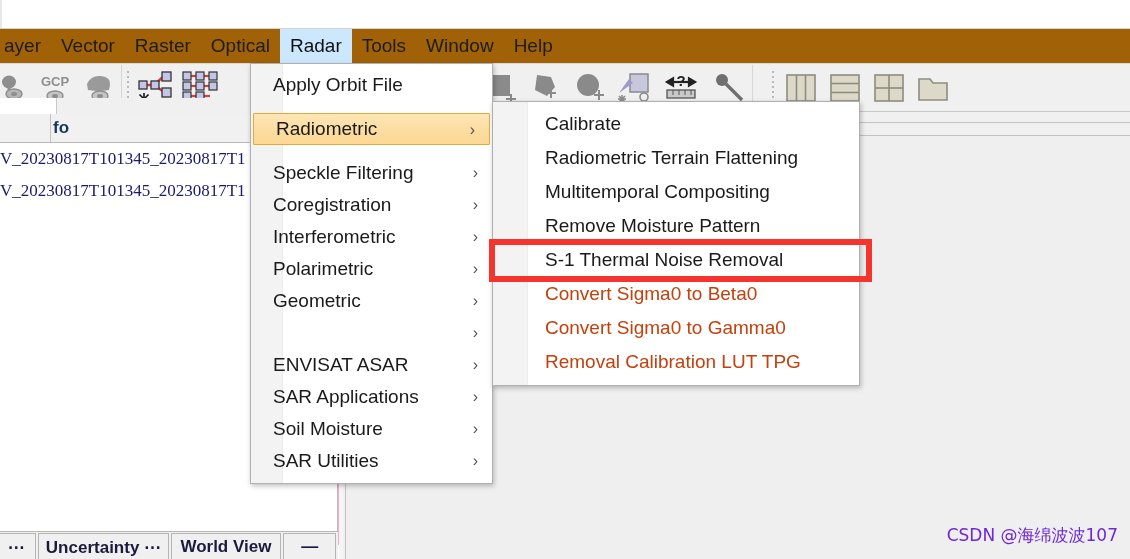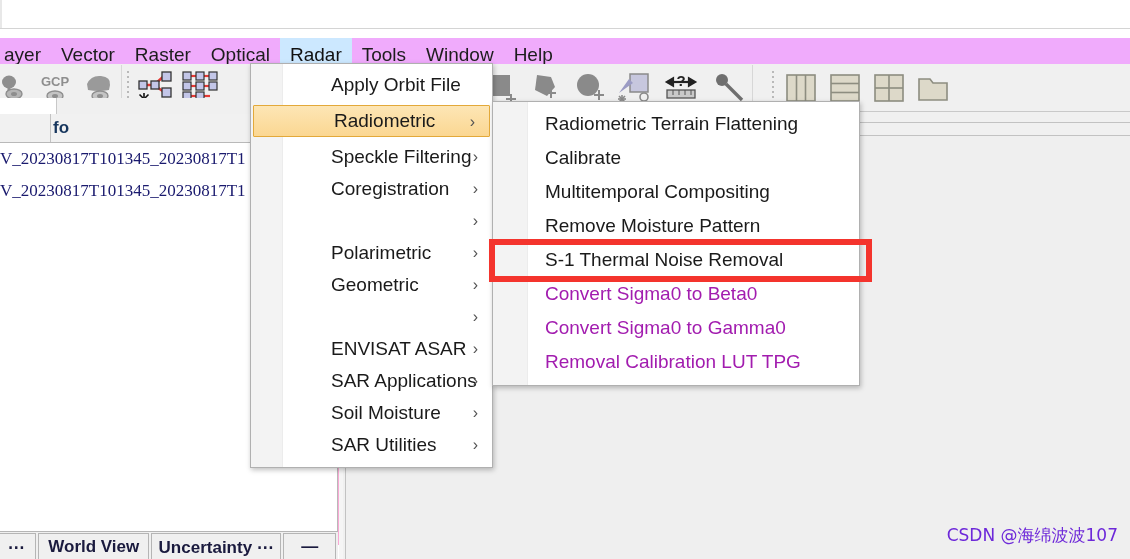--- a/index.html
+++ b/index.html
@@ -15,22 +15,22 @@
 
   
   .topstrip{
     position:absolute;left:0;top:0;width:1130px;height:28px;
     background:#ffffff;border-bottom:1px solid #d4d4d4;
   }
   .topstrip-lefty{position:absolute;left:0;top:0;width:2px;height:28px;background:#e8e8e8;}
 
   
   .menubar{
-    position:absolute;left:0;top:38px;width:1130px;height:34px;
-    background:#f0abfc;border-bottom:1px solid #d9d9d9;
+    position:absolute;left:0;top:29px;width:1130px;height:34px;
+    background:#a16207;border-bottom:1px solid #d9d9d9;
   }
   .menu-items{position:absolute;left:-6px;top:0;height:34px;display:flex;align-items:center;}
   .menu-item{
     height:34px;line-height:34px;padding:0 10px;
     font-size:19px;color:#1d1d1d;white-space:nowrap;cursor:default;
   }
   .menu-item.sel{background:#cce8ff;color:#111;}
 
   
   .toolbar{
@@ -96,30 +96,30 @@
 
   
   .menu{
     position:absolute;background:#ffffff;border:1px solid #b0b0b0;
     box-shadow:1px 2px 5px rgba(0,0,0,.25);
   }
   .menu .gutter{position:absolute;left:0;top:0;bottom:0;width:31px;background:#f3f3f3;
     border-right:1px solid #ececec;}
   .mi{
     position:relative;height:32px;display:flex;align-items:center;
-    font-size:19px;color:#1a1a1a;padding-left:80px;padding-right:12px;
+    font-size:19px;color:#1a1a1a;padding-left:22px;padding-right:12px;
     white-space:nowrap;z-index:2;
   }
   .mi .arw{position:absolute;right:14px;top:0;height:32px;display:flex;align-items:center;
     font-size:16px;color:#555;}
   .mi.hl{
     background:linear-gradient(to bottom,#fde6b5,#fbd792);
-    border:1px solid #e3a93a;margin:4px 2px;height:30px;border-radius:1px;
-  }
-  .mi.disabled{color:#a21caf;}
+    border:1px solid #e3a93a;margin:12px 2px;height:30px;border-radius:1px;
+  }
+  .mi.disabled{color:#c2410c;}
 
   #menu-radar{left:250px;top:63px;width:241px;padding:5px 0 6px 0;}
   #menu-radiometric{left:492px;top:101px;width:366px;padding:5px 0 6px 0;}
   #menu-radiometric .gutter{width:34px;}
   #menu-radiometric .mi{padding-left:52px;height:34px;}
 
   
   .redbox{
     position:absolute;left:489px;top:239px;width:383px;height:43px;
     border:6px solid #f4342d;box-sizing:border-box;z-index:50;pointer-events:none;
@@ -364,22 +364,22 @@
 
     <div class="lp-list">
       <div class="lp-row">V_20230817T101345_20230817T1</div>
       <div class="lp-row">V_20230817T101345_20230817T1</div>
     </div>
 
   </div>
 
   <div class="statusbar">
     <div class="st-tab" style="width:44px;margin-left:-4px;">⋯</div>
+    <div class="st-tab" style="width:146px;">Uncertainty ⋯</div>
     <div class="st-tab" style="width:124px;">World View</div>
-    <div class="st-tab" style="width:146px;">Uncertainty ⋯</div>
     <div class="st-tab" style="width:58px;">—</div>
   </div>
 
   <div class="mainarea">
     <div class="ma-topline1"></div>
     <div class="ma-topline2"></div>
     <div class="ma-leftedge"></div>
     <div class="ma-body"></div>
   </div>
 
@@ -395,20 +395,21 @@
     </div>
     <div class="mi">
       <span>Speckle Filtering</span>
       <span class="arw">›</span>
     </div>
     <div class="mi">
       <span>Coregistration</span>
       <span class="arw">›</span>
     </div>
     <div class="mi">
+      <span>Interferometric</span>
       <span class="arw">›</span>
     </div>
     <div class="mi">
       <span>Polarimetric</span>
       <span class="arw">›</span>
     </div>
     <div class="mi">
       <span>Geometric</span>
       <span class="arw">›</span>
     </div>
@@ -430,24 +431,24 @@
     <div class="mi">
       <span>SAR Utilities</span>
       <span class="arw">›</span>
     </div>
   </div>
 
   <div class="menu" id="menu-radiometric">
     <div class="gutter"></div>
 
     <div class="mi">
+      <span>Calibrate</span>
+    </div>
+    <div class="mi">
       <span>Radiometric Terrain Flattening</span>
-    </div>
-    <div class="mi">
-      <span>Calibrate</span>
     </div>
     <div class="mi">
       <span>Multitemporal Compositing</span>
     </div>
     <div class="mi">
       <span>Remove Moisture Pattern</span>
     </div>
     <div class="mi">
       <span>S-1 Thermal Noise Removal</span>
     </div>

